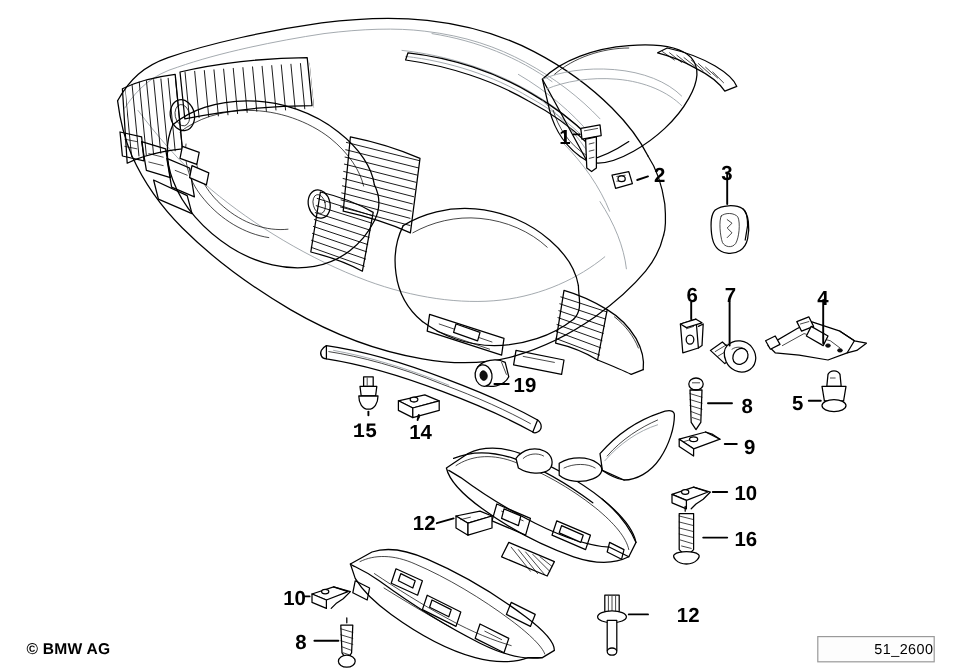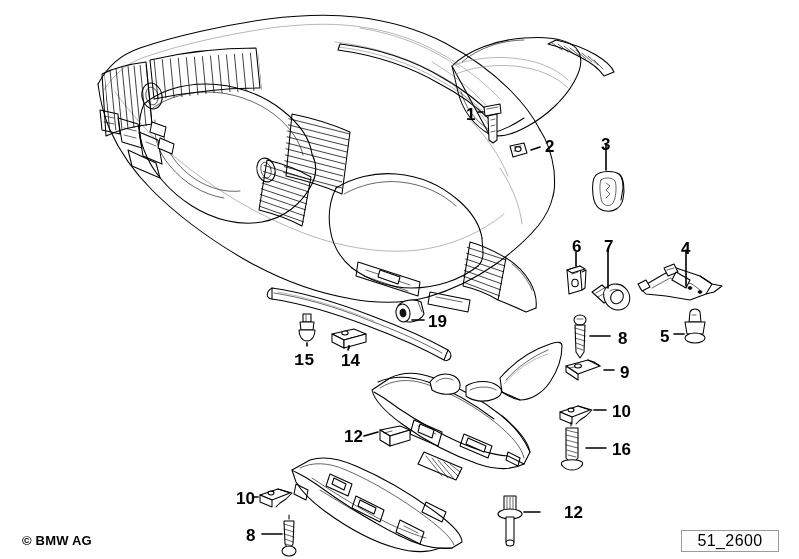--- a/index.html
+++ b/index.html
@@ -6,22 +6,22 @@
   body{width:799px;height:559px;overflow:hidden;
        font-family:"Liberation Sans",sans-serif;color:#000;}
   #sheet{position:relative;width:799px;height:559px;background:#fff;}
   svg.art{position:absolute;left:0;top:0;width:799px;height:559px;}
   .callout{position:absolute;font-family:"Liberation Sans",sans-serif;
            font-weight:bold;font-size:17px;line-height:1;color:#000;
            letter-spacing:0px;white-space:nowrap;}
   #copyright{position:absolute;left:22px;top:533px;font-size:13px;
              font-weight:bold;letter-spacing:0.2px;white-space:nowrap;}
   #diagram-code{position:absolute;left:681px;top:530px;width:96px;height:20px;
-                border:1px solid #9a9a9a;background:#fdfdfd;font-size:16px;
-                text-align:center;line-height:20px;letter-spacing:0.4px;}
+                border:1px solid #9a9a9a;background:#fdfdfd;font-size:12px;
+                text-align:right;line-height:20px;letter-spacing:0.4px;}
 </style>
 </head>
 <body>
 
 <div id="sheet">
 
   <svg class="art" viewBox="0 0 799 559" xmlns="http://www.w3.org/2000/svg">
     <defs>
       <style>
         .l{fill:none;stroke:#000;stroke-width:1.05;stroke-linejoin:round;stroke-linecap:round;}

